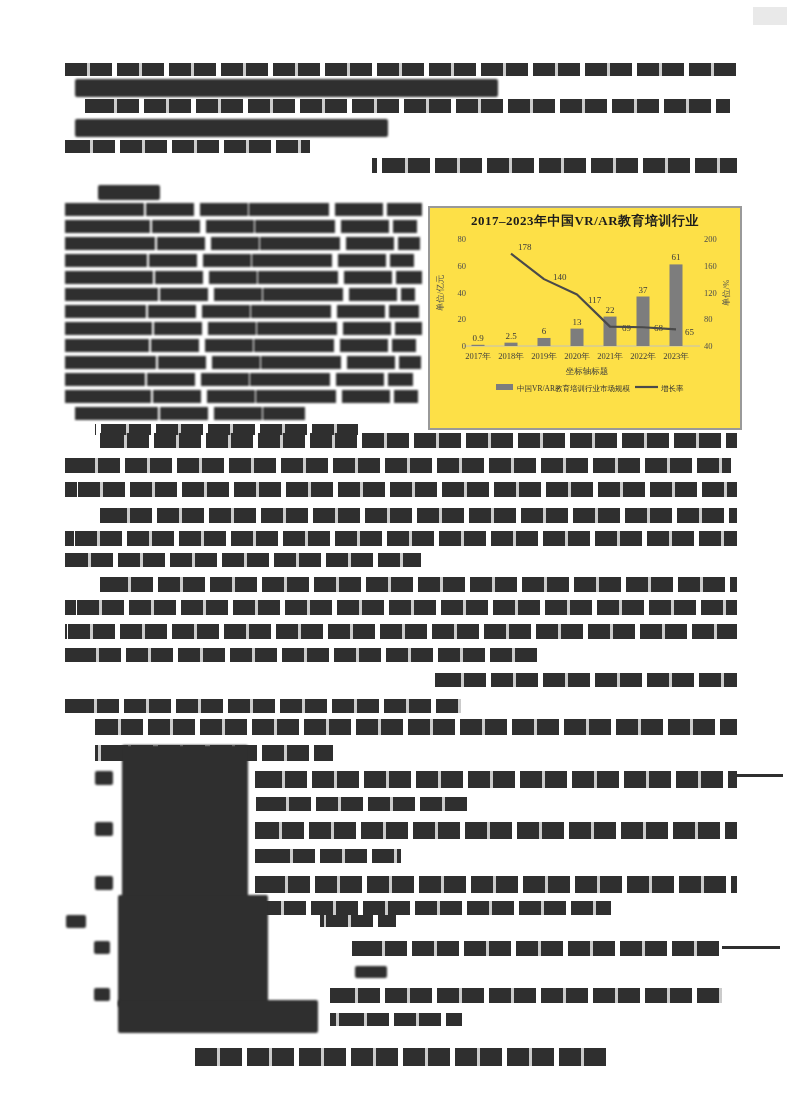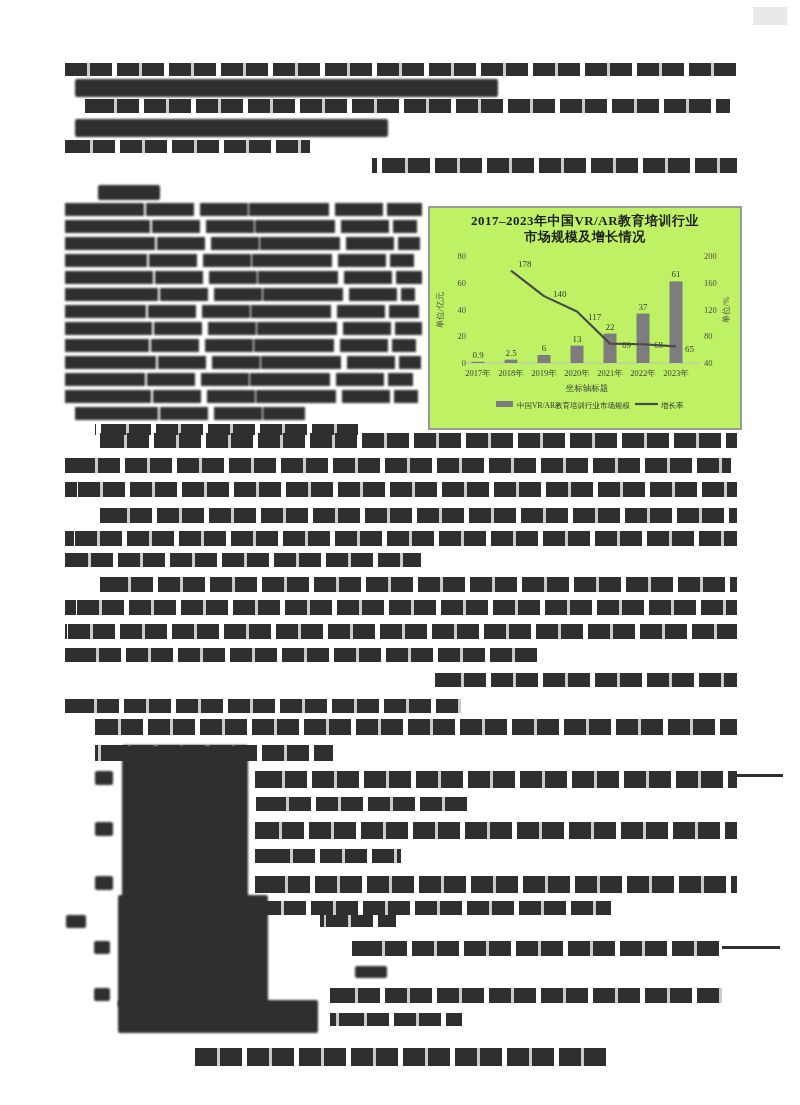--- a/index.html
+++ b/index.html
@@ -27,21 +27,21 @@
   .rb.mosaic{
     background-image:
       repeating-linear-gradient(90deg, var(--ink) 0 21px, rgba(255,255,255,0) 21px 27px),
       repeating-linear-gradient(90deg, var(--ink) 0 33px, rgba(255,255,255,0) 33px 46px);
     filter:blur(.8px);
   }
   .rb.thin{background:var(--ink);filter:blur(.5px);}
   
   .chart-panel{
     position:absolute;left:428px;top:206px;width:314px;height:224px;
-    background:#bef264;border:2px solid var(--chartborder);box-sizing:border-box;
+    background:#fde047;border:2px solid var(--chartborder);box-sizing:border-box;
   }
   .chart-title{
     margin-top:5px;text-align:center;font-weight:bold;font-size:13px;line-height:1.25;
     color:#1c1c1c;letter-spacing:.5px;font-family:"Liberation Serif", serif;
   }
   .chart-svg{display:block;margin:2px auto 0 auto;}
   .chart-svg text{font-family:"Liberation Serif", serif;}
   .tick{font-size:8.5px;fill:#4d4d4d;}
   .xlab{font-size:8.5px;fill:#3d3d3d;}
   .dlabel{font-size:9px;fill:#3a3a3a;}
@@ -113,21 +113,20 @@
       <div class="rb dense" style="top: 988px; left: 94px; width: 16px; height: 13px;"></div>
       <div class="rb line" style="top: 988px; left: 330px; width: 392px; height: 15px; background-position-x: 3px;"></div>
       <div class="rb dense" style="top: 1000px; left: 118px; width: 200px; height: 33px;"></div>
       <div class="rb line" style="top: 1013px; left: 330px; width: 132px; height: 13px; background-position-x: 12px;"></div>
       <div class="rb line" style="top: 1048px; left: 195px; width: 416px; height: 18px;"></div>
     </div>
 
   <div class="chart-panel">
     <div class="chart-title">
       <div>2017–2023年中国VR/AR教育培训行业</div>
-      <div>市场规模及增长情况</div>
     </div>
     <svg id="chart-svg" class="chart-svg" width="310" height="178" viewBox="0 0 310 178">
         <line x1="34" y1="115" x2="270" y2="115" class="axisline"></line>
         <text x="36" y="118" text-anchor="end" class="tick">0</text>
         <text x="36" y="91.25" text-anchor="end" class="tick">20</text>
         <text x="36" y="64.5" text-anchor="end" class="tick">40</text>
         <text x="36" y="37.75" text-anchor="end" class="tick">60</text>
         <text x="36" y="11" text-anchor="end" class="tick">80</text>
         <text x="274" y="118" class="tick">40</text>
         <text x="274" y="91.25" class="tick">80</text>

